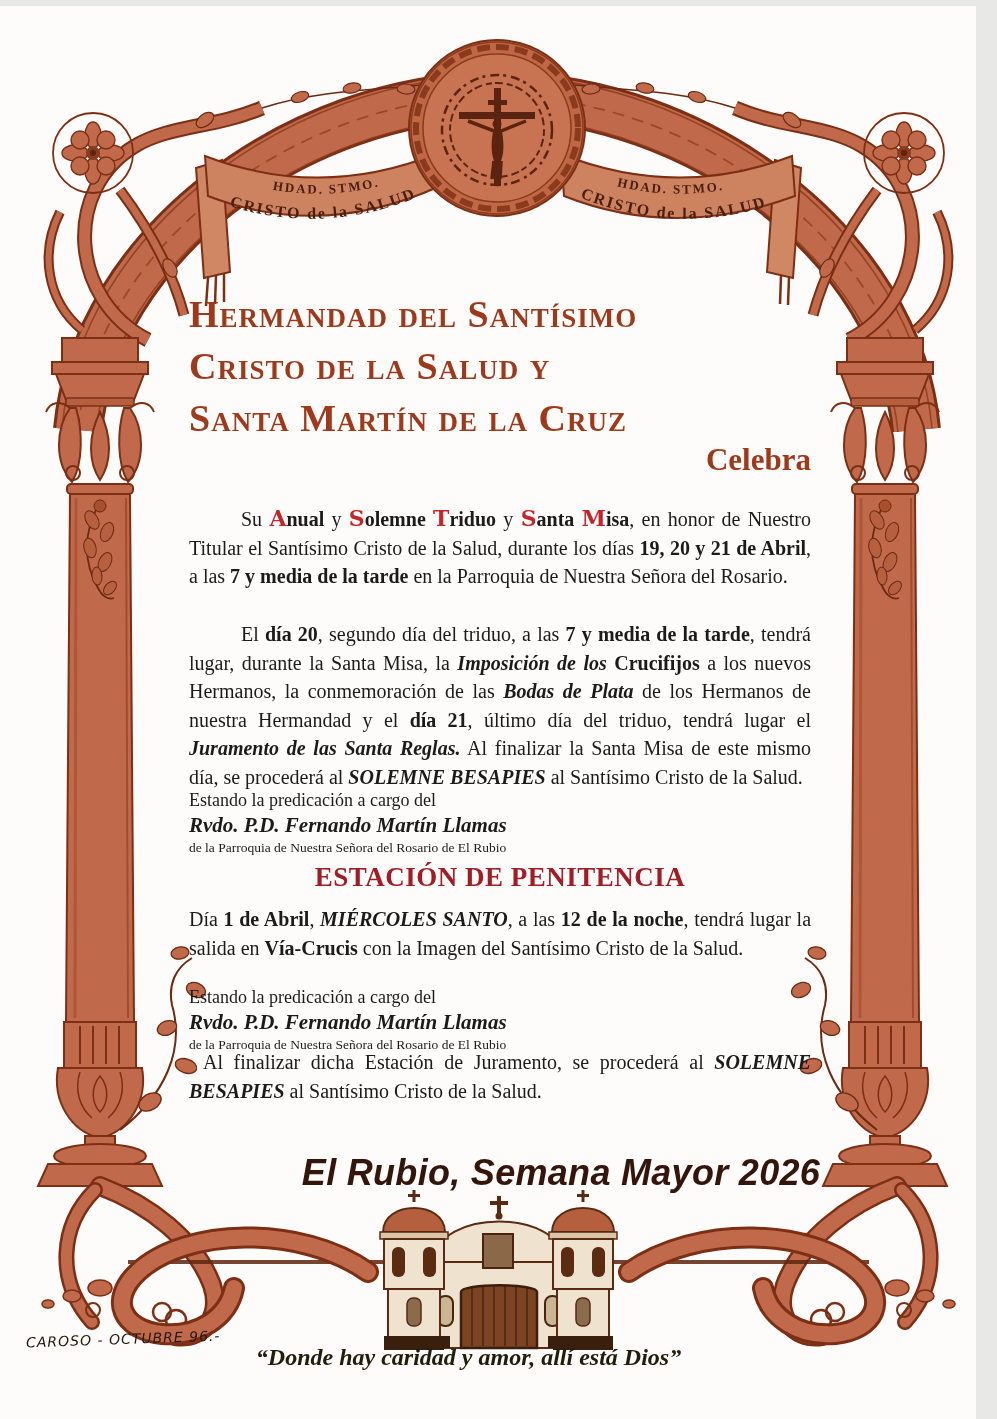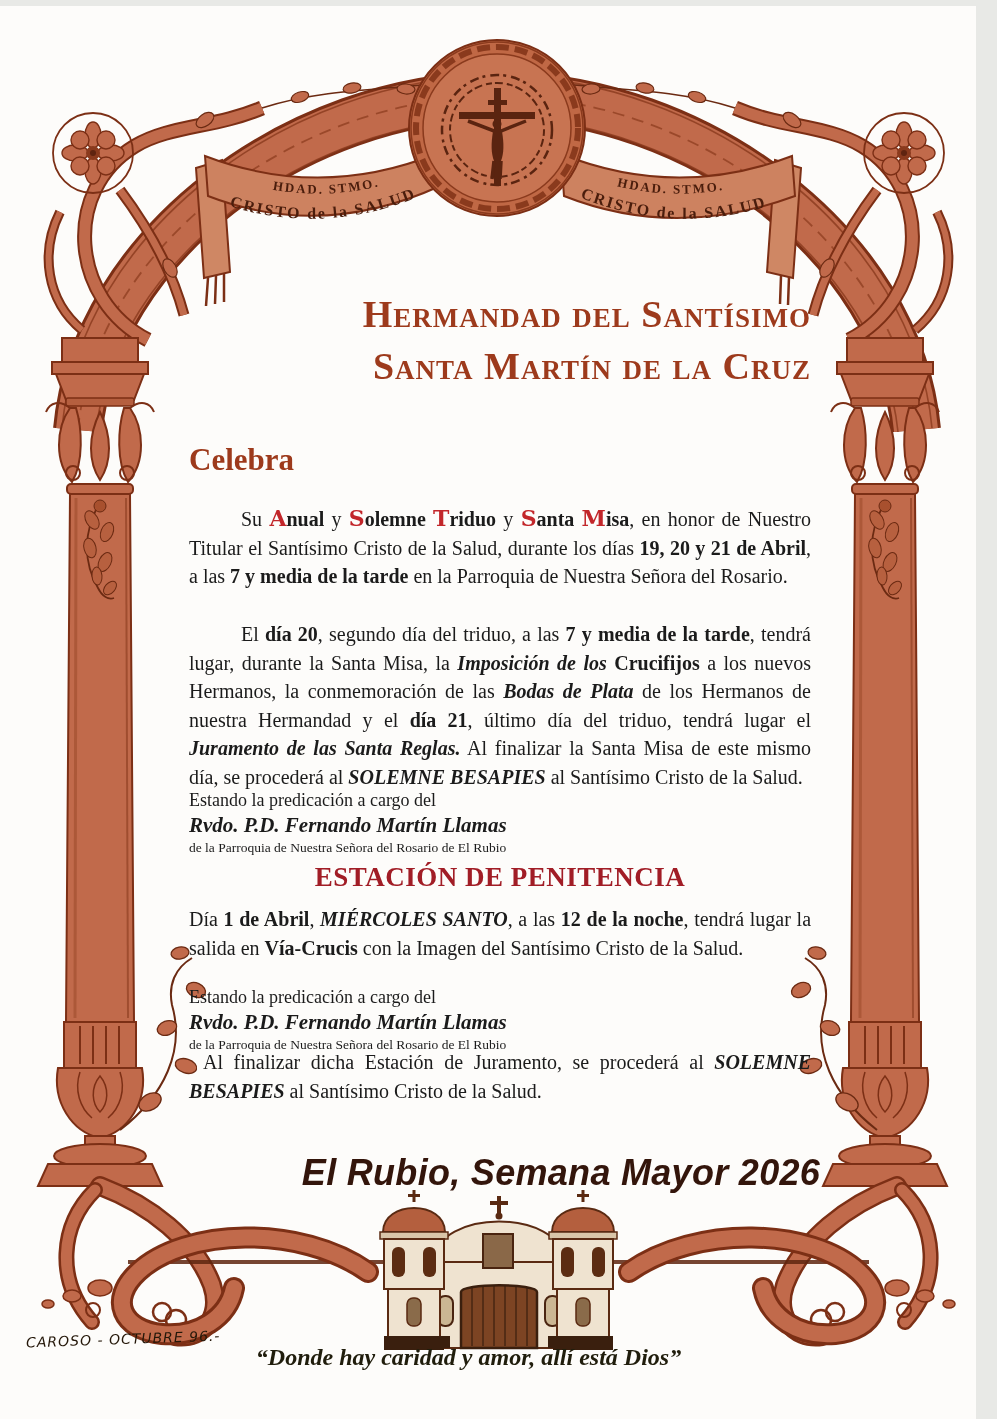--- a/index.html
+++ b/index.html
@@ -3,23 +3,23 @@
 <meta charset="utf-8">
 <style>
   html,body{margin:0;padding:0;background:#ffffff;}
   .page{position:relative;width:997px;height:1419px;background:#fdfcfa;overflow:hidden;
         font-family:"Liberation Serif",serif;}
   .strip-top{position:absolute;left:0;top:0;width:997px;height:6px;background:#e8e9e6;}
   .strip-right{position:absolute;right:0;top:0;width:21px;height:1419px;background:#e8e9e6;}
   .art{position:absolute;left:0;top:0;width:997px;height:1419px;}
   .content{position:absolute;left:189px;top:0;width:622px;}
   .content>*{position:absolute;left:0;right:0;margin:0;}
-  .title{top:288px;text-align:right;font-variant:small-caps;font-weight:bold;
+  .title{top:288px;text-align:left;font-variant:small-caps;font-weight:bold;
          font-size:38px;line-height:52px;color:var(--title-red,#9d3a1c);letter-spacing:1px;}
-  .celebra{top:442px;text-align:left;font-weight:bold;font-size:31px;color:var(--title-red,#9d3a1c);}
+  .celebra{top:442px;text-align:right;font-weight:bold;font-size:31px;color:var(--title-red,#9d3a1c);}
   .bodyp{font-size:20px;line-height:28.5px;text-align:justify;color:var(--body-black,#1b1b1b);}
   .p1{top:504px;text-indent:52px;}
   .p2{top:620px;text-indent:52px;}
   .pred{text-align:left;color:var(--body-black,#1b1b1b);}
   .pred .l1{font-size:18px;line-height:23px;}
   .pred .l2{font-size:21px;font-weight:bold;font-style:italic;line-height:27px;}
   .pred .l3{font-size:13.5px;line-height:17px;}
   .pred-1{top:789px;}
   .pred-2{top:986px;}
   .penitencia{top:862px;text-align:center;font-size:27px;font-weight:bold;
@@ -237,20 +237,21 @@
       <rect x="424" y="1336" width="26" height="12" fill="#3a1f0e"></rect>
       <rect x="548" y="1336" width="26" height="12" fill="#3a1f0e"></rect>
       <use href="#towerG" transform="translate(414,1236)"></use>
       <use href="#towerG" transform="translate(583,1236)"></use>
     </g>
   </svg>
 
   <div class="content">
     <div class="title">
       <div>Hermandad del Santísimo</div>
+      <div>Cristo de la Salud y</div>
       <div>Santa Martín de la Cruz</div>
     </div>
     <div class="celebra">Celebra</div>
 
     <p class="bodyp p1"><span class="run-n">Su </span><span class="run-g">A</span><span class="run-b">nual</span><span class="run-n"> y </span><span class="run-g">S</span><span class="run-b">olemne </span><span class="run-g">T</span><span class="run-b">riduo</span><span class="run-n"> y </span><span class="run-g">S</span><span class="run-b">anta </span><span class="run-g">M</span><span class="run-b">isa</span><span class="run-n">, en honor de Nuestro Titular el Santísimo Cristo de la Salud, durante los días </span><span class="run-b">19, 20 y 21 de Abril</span><span class="run-n">, a las </span><span class="run-b">7 y media de la tarde</span><span class="run-n"> en la Parroquia de Nuestra Señora del Rosario.</span></p>
     <p class="bodyp p2"><span class="run-n">El </span><span class="run-b">día 20</span><span class="run-n">, segundo día del triduo, a las </span><span class="run-b">7 y media de la tarde</span><span class="run-n">, tendrá lugar, durante la Santa Misa, la </span><span class="run-bi">Imposición de los </span><span class="run-b">Crucifijos</span><span class="run-n"> a los nuevos Hermanos, la conmemoración de las </span><span class="run-bi">Bodas de Plata</span><span class="run-n"> de los Hermanos de nuestra Hermandad y el </span><span class="run-b">día 21</span><span class="run-n">, último día del triduo, tendrá lugar el </span><span class="run-bi">Juramento de las Santa Reglas.</span><span class="run-n"> Al finalizar la Santa Misa de este mismo día, se procederá al </span><span class="run-bi">SOLEMNE BESAPIES</span><span class="run-n"> al Santísimo Cristo de la Salud.</span></p>
 
     <div class="pred pred-1">
       <div class="l1">Estando la predicación a cargo del</div>
       <div class="l2">Rvdo. P.D. Fernando Martín Llamas</div>

